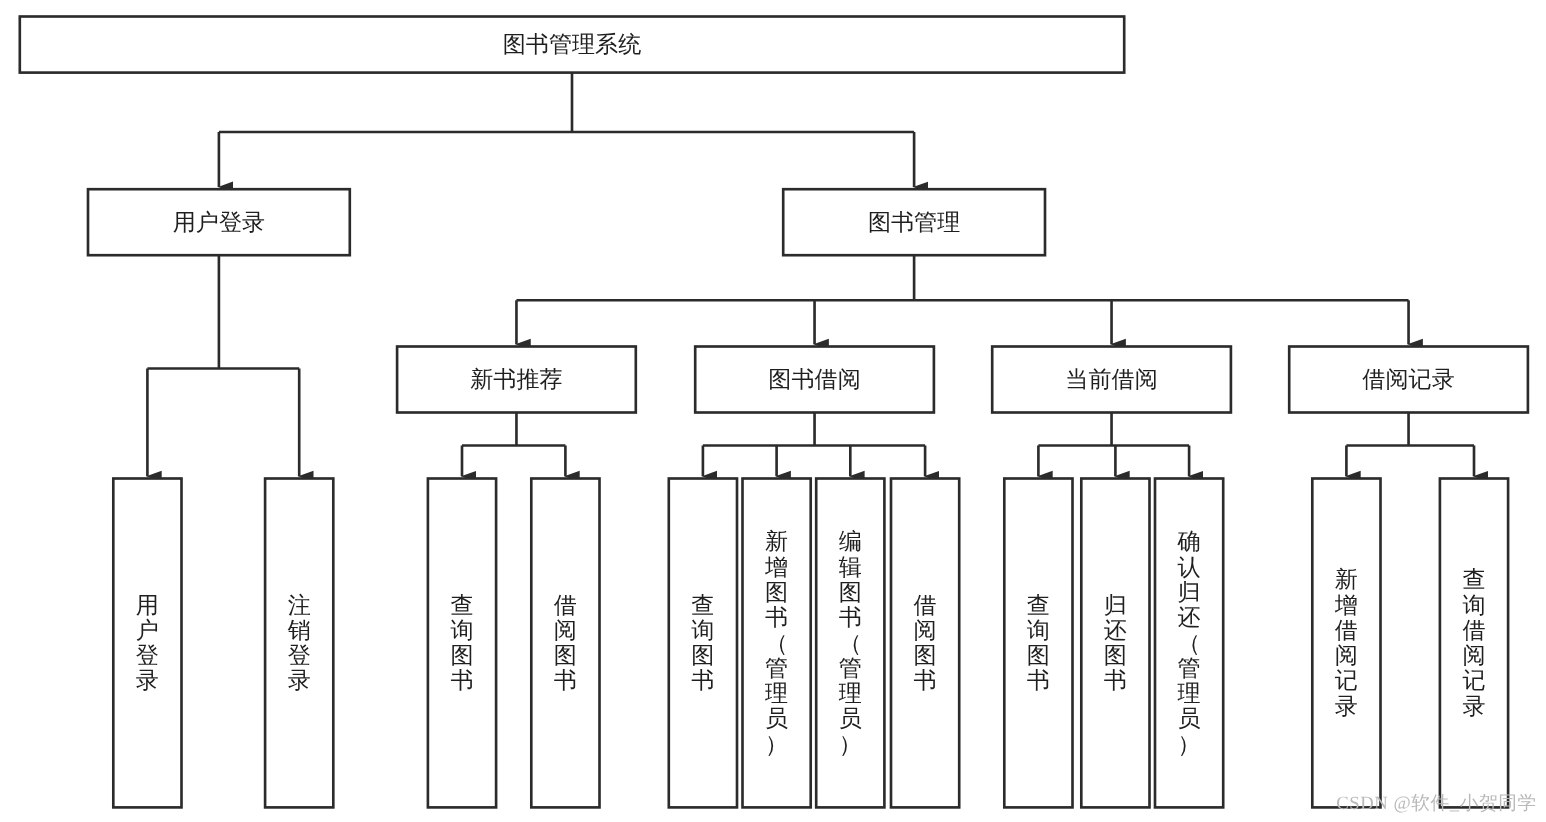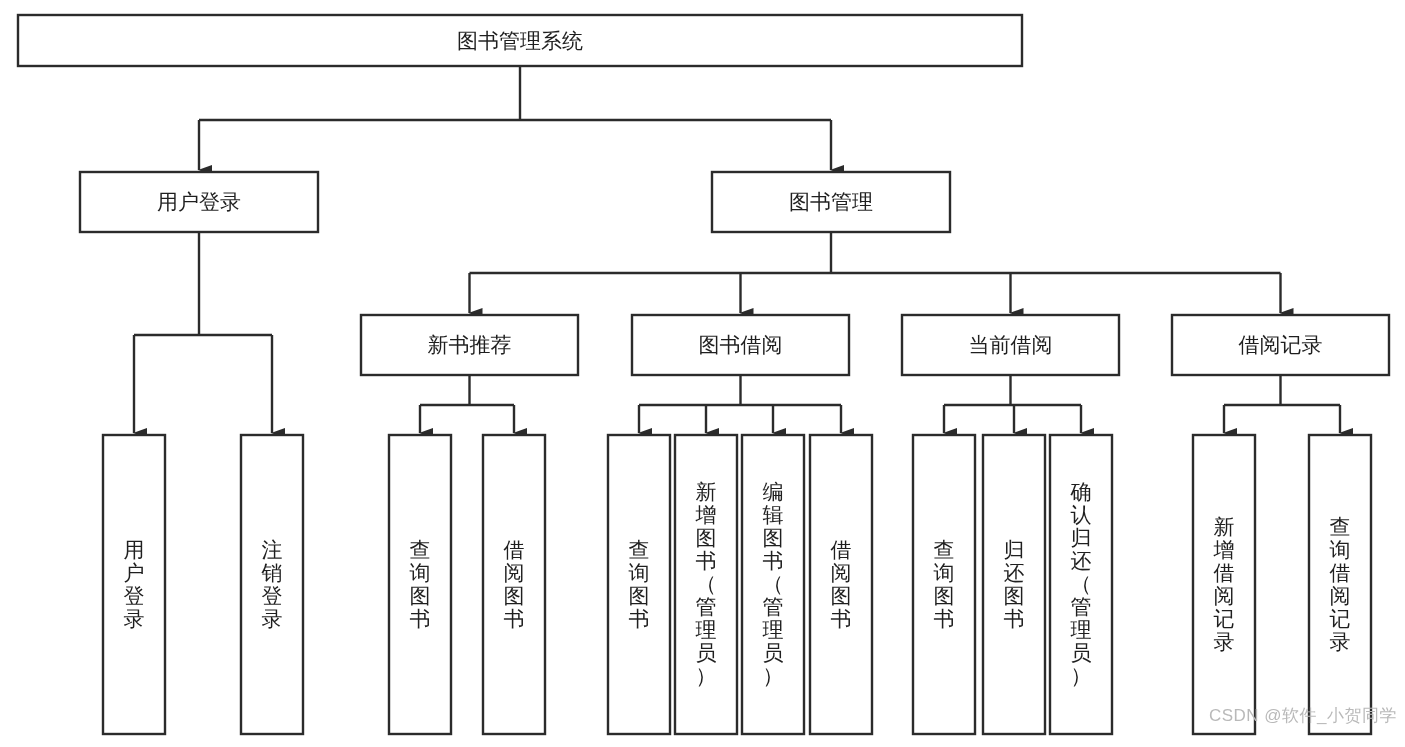--- a/index.html
+++ b/index.html
@@ -56,22 +56,22 @@
   }
   .node-label-v {
     fill: #1f1f1f;
     font-family: "DejaVu Sans", "Liberation Sans", sans-serif;
     font-size: 21px;
     text-anchor: middle;
   }
   .watermark-text {
     position: absolute;
     right: 8px;
-    bottom: 20px;
-    font-family: Liberation Sans, sans-serif;
+    bottom: 6px;
+    font-family: Liberation Serif, serif;
     font-size: 17px;
     color: #b9b9b9;
     letter-spacing: 0.5px;
     white-space: nowrap;
     user-select: none;
   }
 </style>
 </head>
 <body>
 

